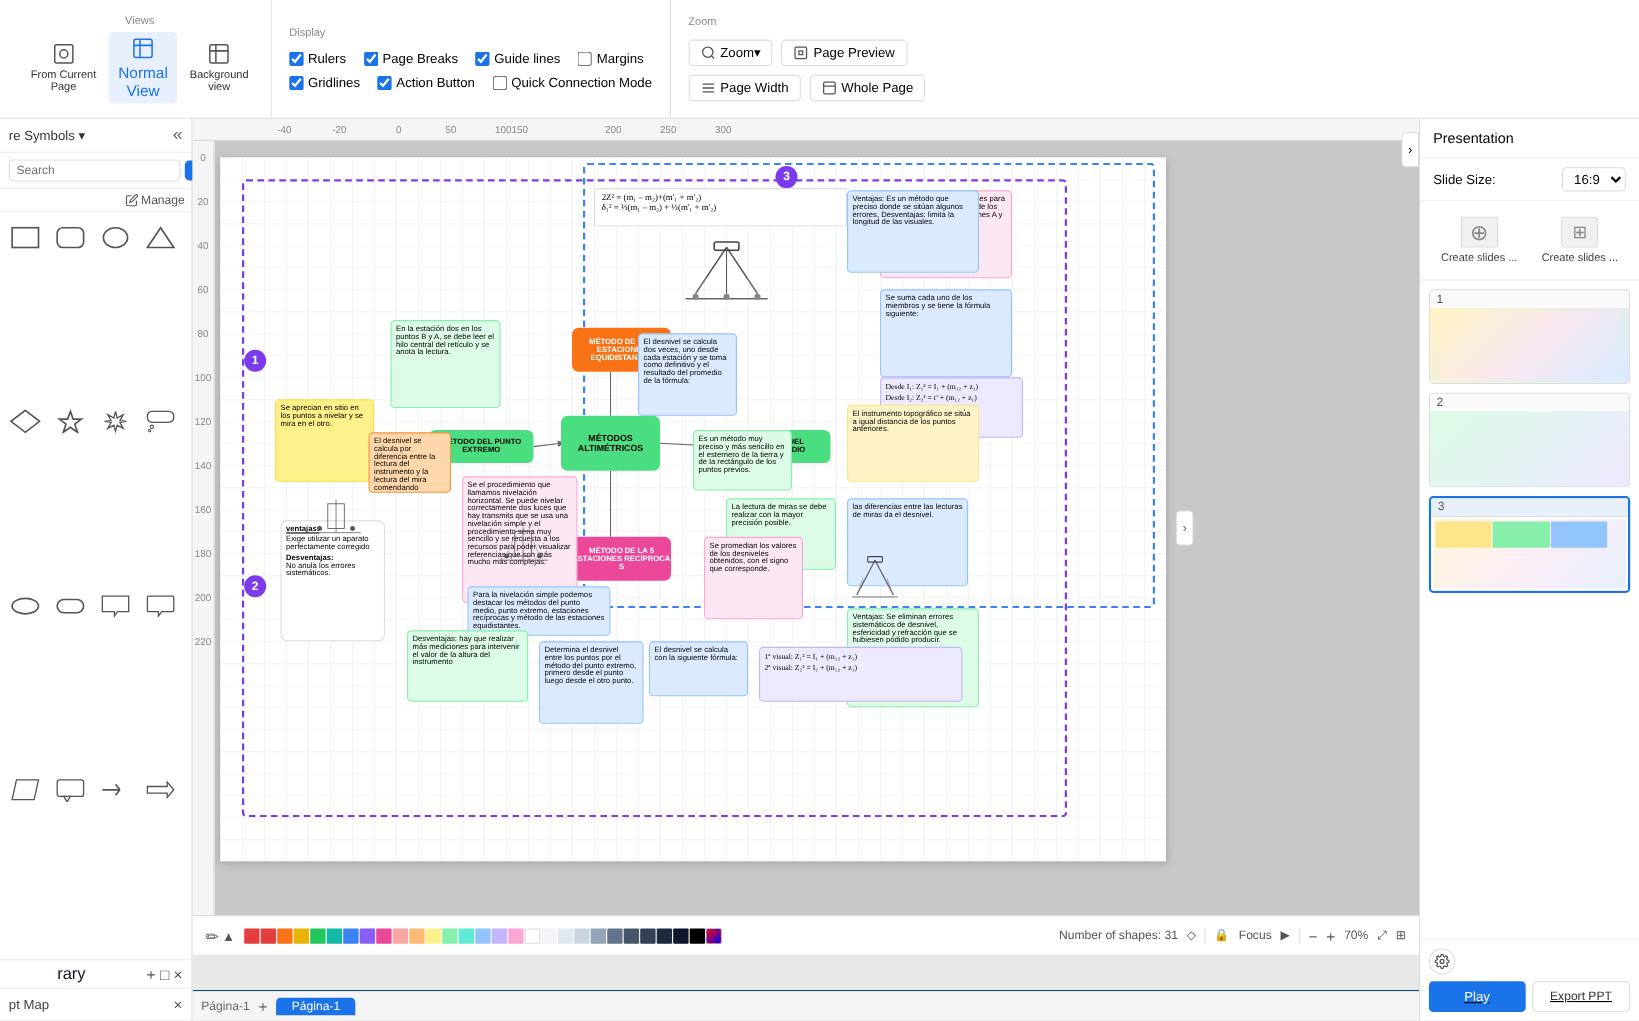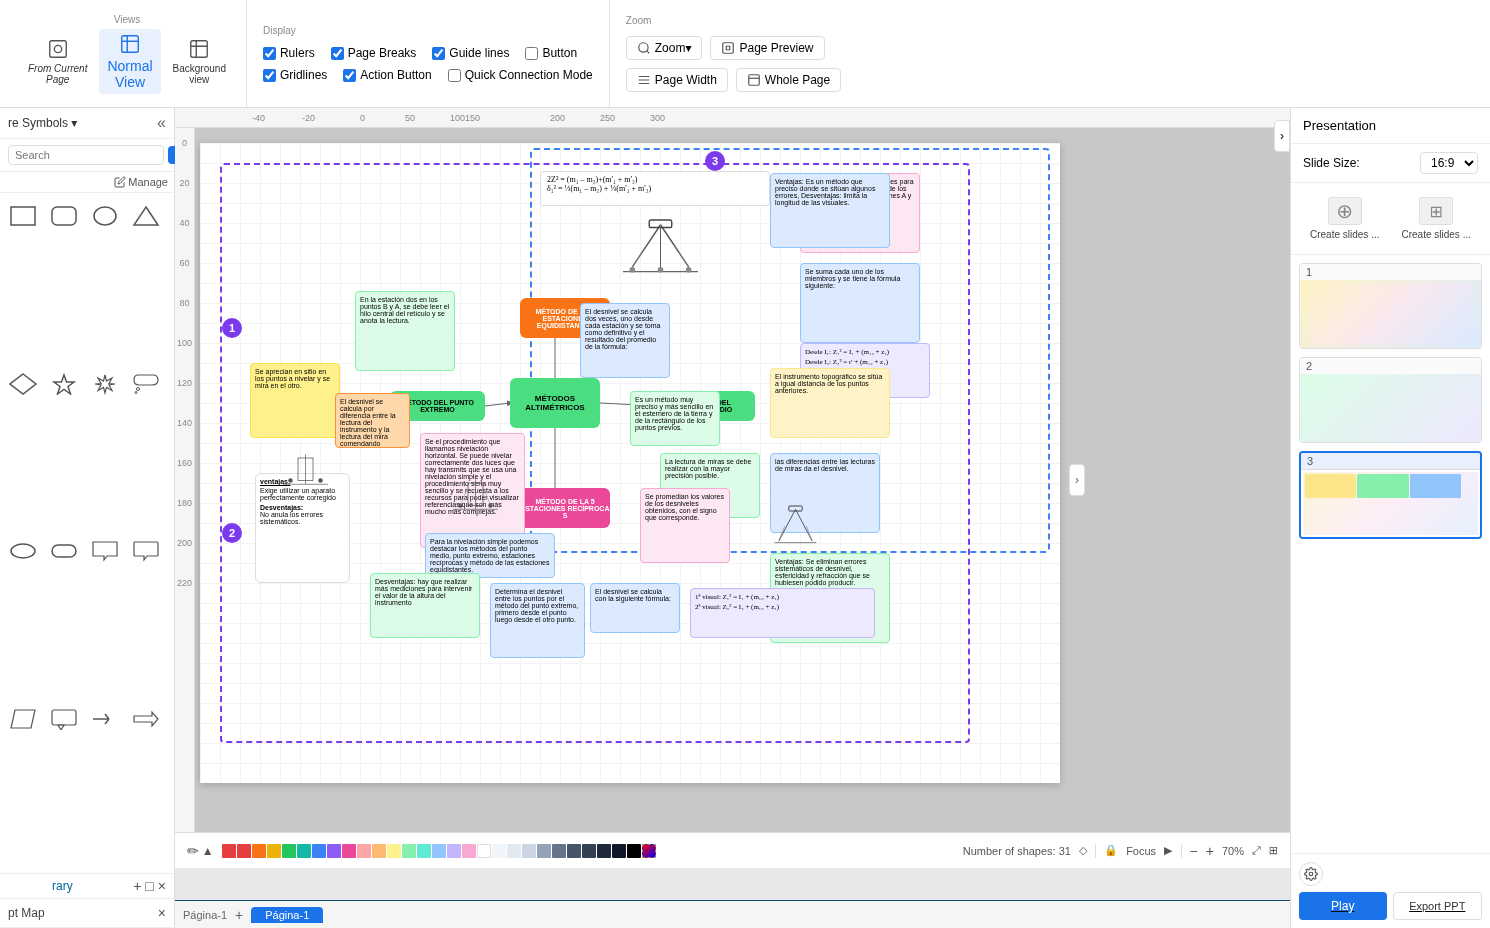--- a/index.html
+++ b/index.html
@@ -53,21 +53,21 @@
     .color-palette { display: flex; align-items: center; gap: 1px; }
   </style>
 </head>
 <body>
 
 <div class="toolbar">
 
   <div class="toolbar-section">
     <div style="font-size:10px;color:#888;margin-bottom:4px;">Views</div>
     <div style="display:flex;gap:4px;">
-      <div class="toolbar-btn" style="font-size:10px;text-align:center;font-style:italic;">
+      <div class="toolbar-btn" style="font-size:10px;text-align:center;">
         <svg viewBox="0 0 24 24" fill="none" stroke="#555" stroke-width="1.5">
             <rect x="3" y="3" width="18" height="18" rx="2"></rect>
             <circle cx="12" cy="12" r="4"></circle>
           </svg>
         <span style="white-space:pre-line;text-align:center;font-size:10px;">From Current
 Page</span>
       </div>
       <div class="toolbar-btn active">
         <svg viewBox="0 0 24 24" fill="none" stroke="#1a73e8" stroke-width="1.5">
             <rect x="3" y="3" width="18" height="18" rx="2"></rect>
@@ -98,21 +98,21 @@
       <label class="checkbox-item">
         <input type="checkbox" checked="" style=""> 
           <span>Page Breaks</span>
       </label>
       <label class="checkbox-item">
         <input type="checkbox" checked="" style=""> 
           <span>Guide lines</span>
       </label>
       <label class="checkbox-item">
         <input type="checkbox" style=""> 
-          <span>Button</span>
+          <span>Margins</span>
       </label>
     </div>
     <div class="checkbox-row">
       <label class="checkbox-item">
         <input type="checkbox" checked="" style=""> 
           <span>Gridlines</span>
       </label>
       <label class="checkbox-item">
         <input type="checkbox" checked="" style=""> 
           <span>Action Button</span>
@@ -268,21 +268,21 @@
         </div>
       <div class="shape-item">
           <svg width="28" height="22" viewBox="0 0 28 22">
             <polygon points="2,8 20,8 20,4 26,11 20,18 20,14 2,14" fill="none" stroke="#555" stroke-width="1.2"></polygon>
           </svg>
         </div>
     </div>
 
     <div style="padding:4px 8px;border-top:1px solid #eee;border-bottom:1px solid #eee;">
       <div style="display:flex;align-items:center;justify-content:space-between;">
-        <span style="font-size:12px;color:#0369a1;padding-left:44px;">rary</span>
+        <span style="font-size:15px;color:#0f172a;padding-left:44px;">rary</span>
         <div style="display:flex;gap:4px;">
           <span style="cursor:pointer;font-size:14px;color:#555;">+</span>
           <span style="cursor:pointer;font-size:14px;color:#555;">□</span>
           <span style="cursor:pointer;font-size:14px;color:#555;">×</span>
         </div>
       </div>
     </div>
 
     <div style="padding:6px 8px;border-bottom:1px solid #eee;">
       <div style="display:flex;align-items:center;justify-content:space-between;">

